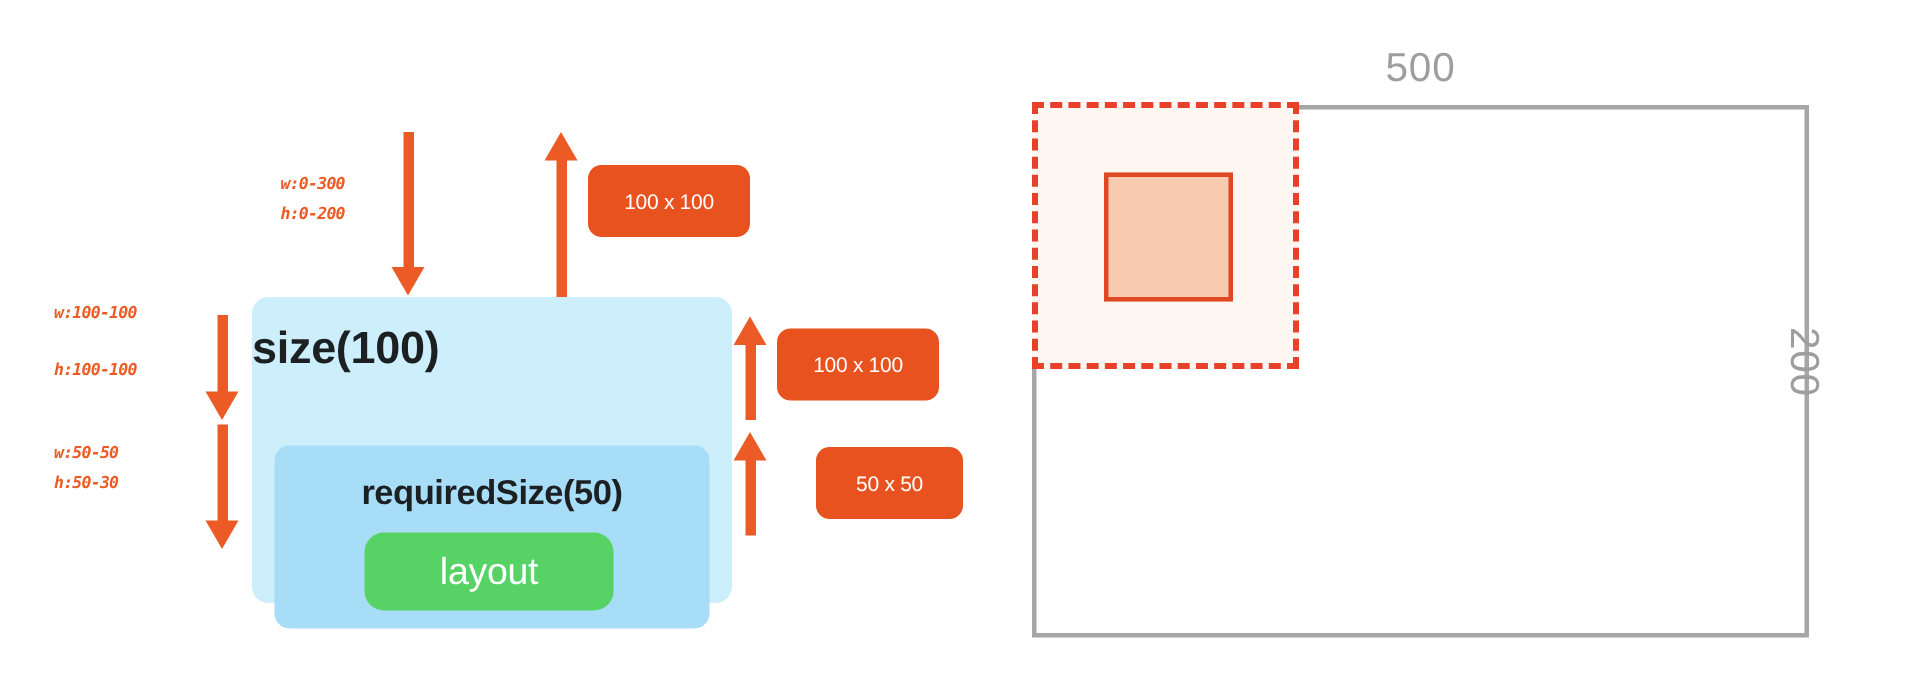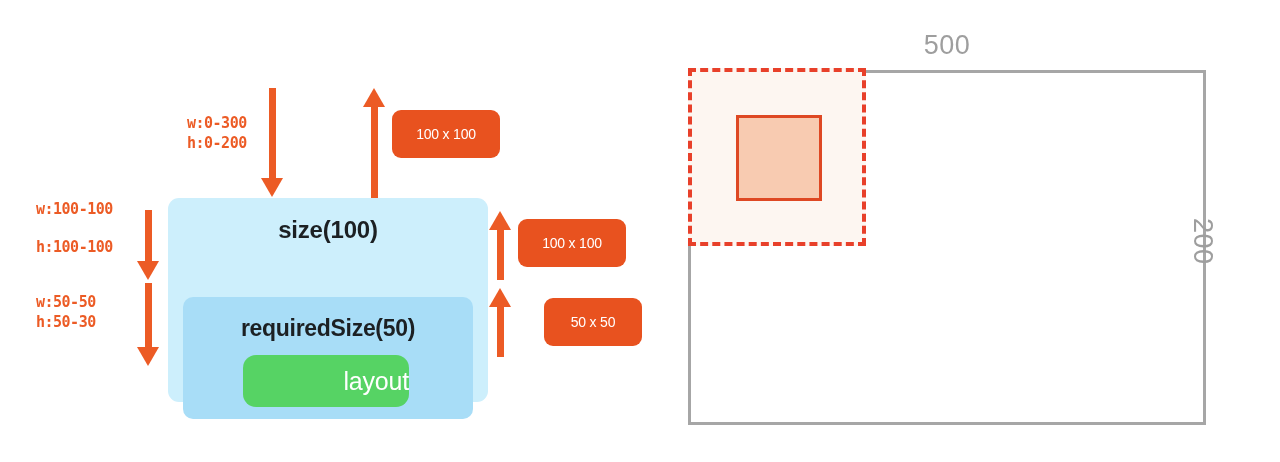--- a/index.html
+++ b/index.html
@@ -24,37 +24,36 @@
     border-radius: 11px;
   }
   .inner-box {
     left: 15px; top: 67px; width: 290px; height: 122px;
     background: #a8ddf7;
     border-radius: 10px;
     margin-top: 32px;
   }
   .size-label {
     left: 0; top: 18px; width: 320px;
-    text-align: center;
-    font-size: 24px; font-weight: bold;
+    font-size: 30px; font-weight: bold;
     color: #1c2023;
     letter-spacing: -0.2px;
   }
   .required-label {
     left: 0; top: 18px; width: 290px;
     text-align: center;
     font-size: 23px; font-weight: bold;
     color: #1c2023;
     letter-spacing: -0.3px;
   }
   .layout-btn {
     left: 60px; top: 58px; width: 166px; height: 52px;
     background: #56d364;
     border-radius: 13px;
-    display: flex; align-items: center; justify-content: flex-end;
+    display: flex; align-items: center; justify-content: center;
     color: #ffffff;
     font-size: 25px;
     letter-spacing: -0.2px;
   }
 
   
   .arrow-shaft {
     position: absolute;
     background: #ec5b25;
     width: 7px;
@@ -65,26 +64,27 @@
     border-left: 11px solid transparent;
     border-right: 11px solid transparent;
   }
   .arrow-head.down { border-top: 19px solid #ec5b25; }
   .arrow-head.up   { border-bottom: 19px solid #ec5b25; }
 
   
   .constraint {
     position: absolute;
     font-family: "DejaVu Sans Mono", monospace;
-    font-size: 15px;
+    font-size: 11px;
     font-weight: bold;
     color: #ec5b25;
     line-height: 20px;
     white-space: pre;
     letter-spacing: -0.5px;
+    font-style: italic;
   }
 
   
   .badge {
     position: absolute;
     background: #e8521f;
     border-radius: 9px;
     color: #ffffff;
     font-size: 14px;
     display: flex; align-items: center; justify-content: center;

